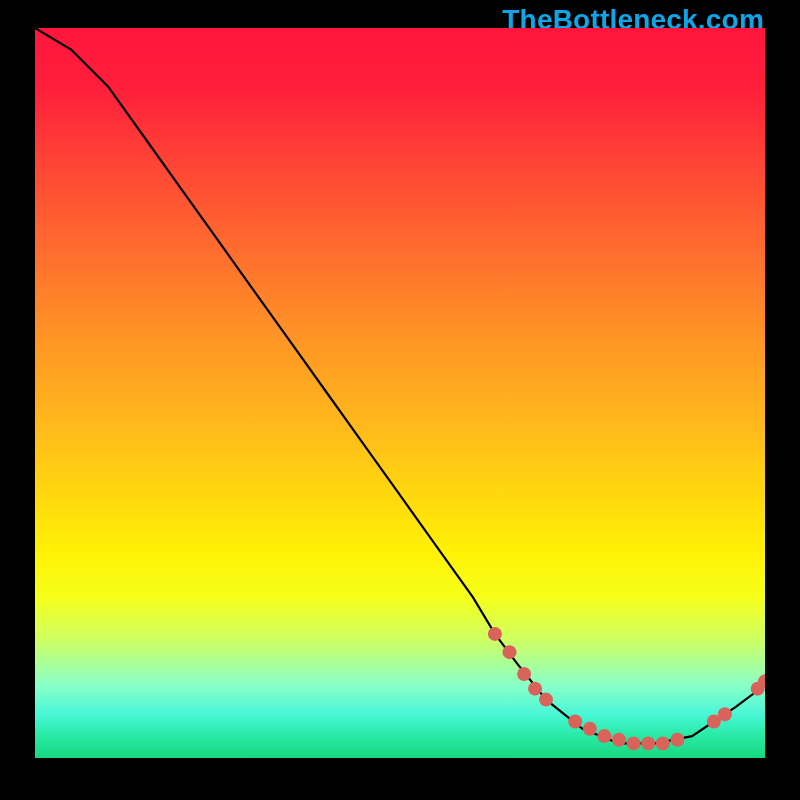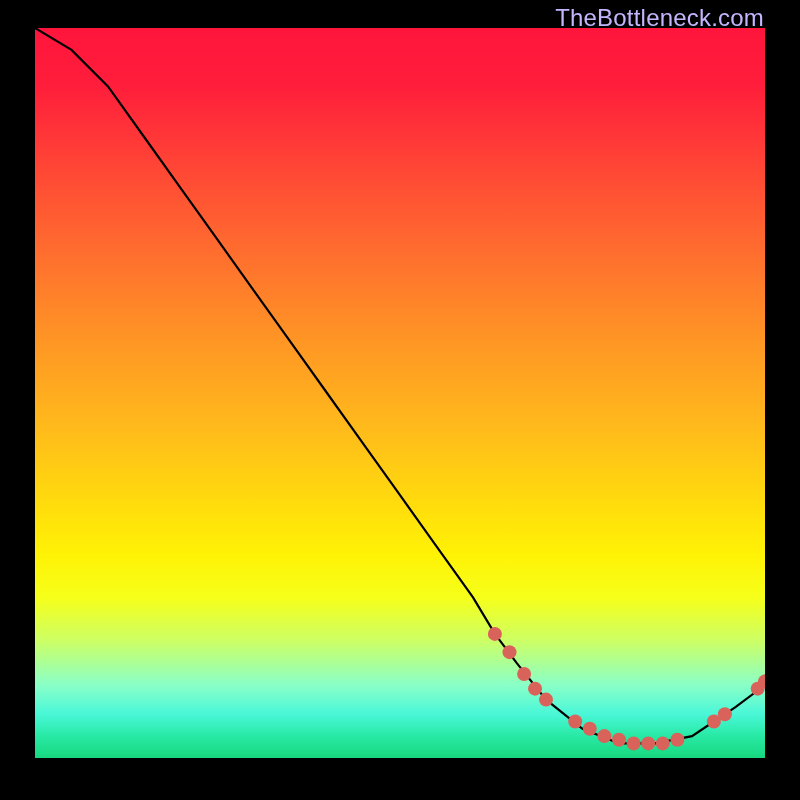--- a/index.html
+++ b/index.html
@@ -37,24 +37,24 @@
       #8affc8 90%,
       #49f7d7 94%,
       #28e9a4 97%,
       #17d87f 100%
     );
   }
   .attribution {
     position: absolute;
     top: 4px;
     right: 36px;
-    color: #c4b5fd;
-    font-size: 24px;
+    color: #0ea5e9;
+    font-size: 28px;
     letter-spacing: 0.2px;
-    font-weight: 400;
+    font-weight: 700;
   }
   svg.overlay {
     position: absolute;
     left: 0;
     top: 0;
     width: 730px;
     height: 730px;
   }
 </style>
 </head>

